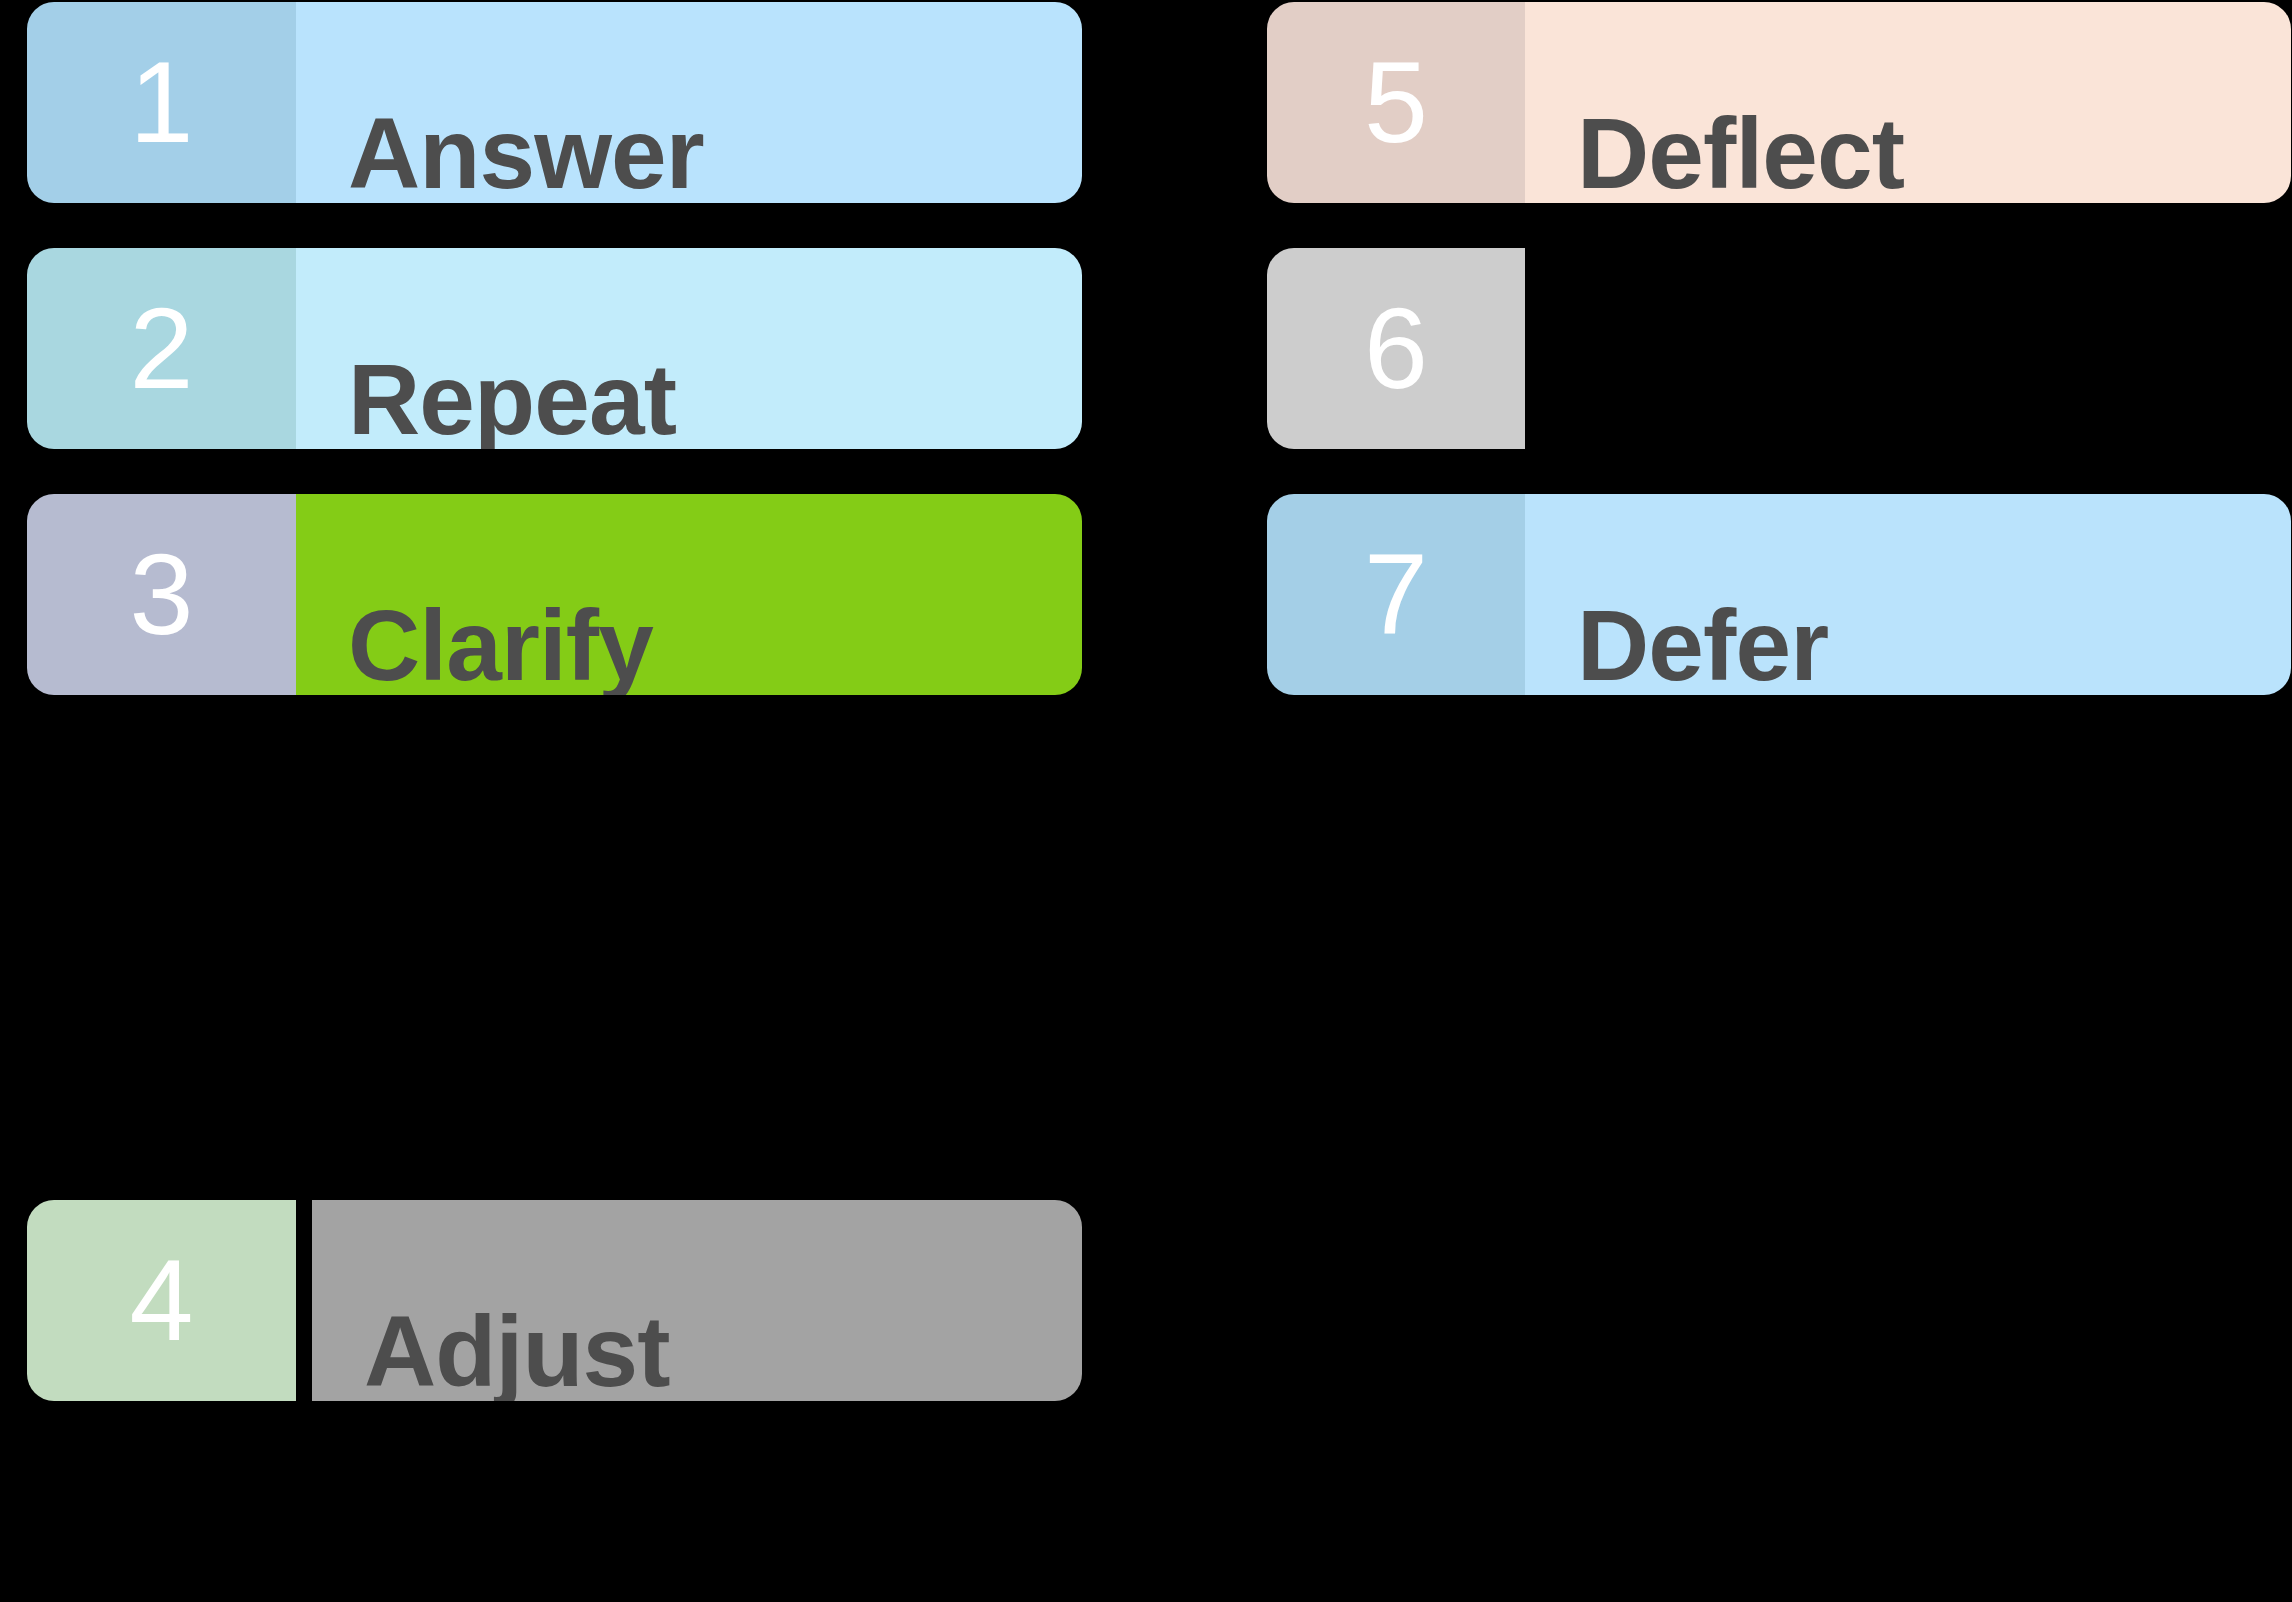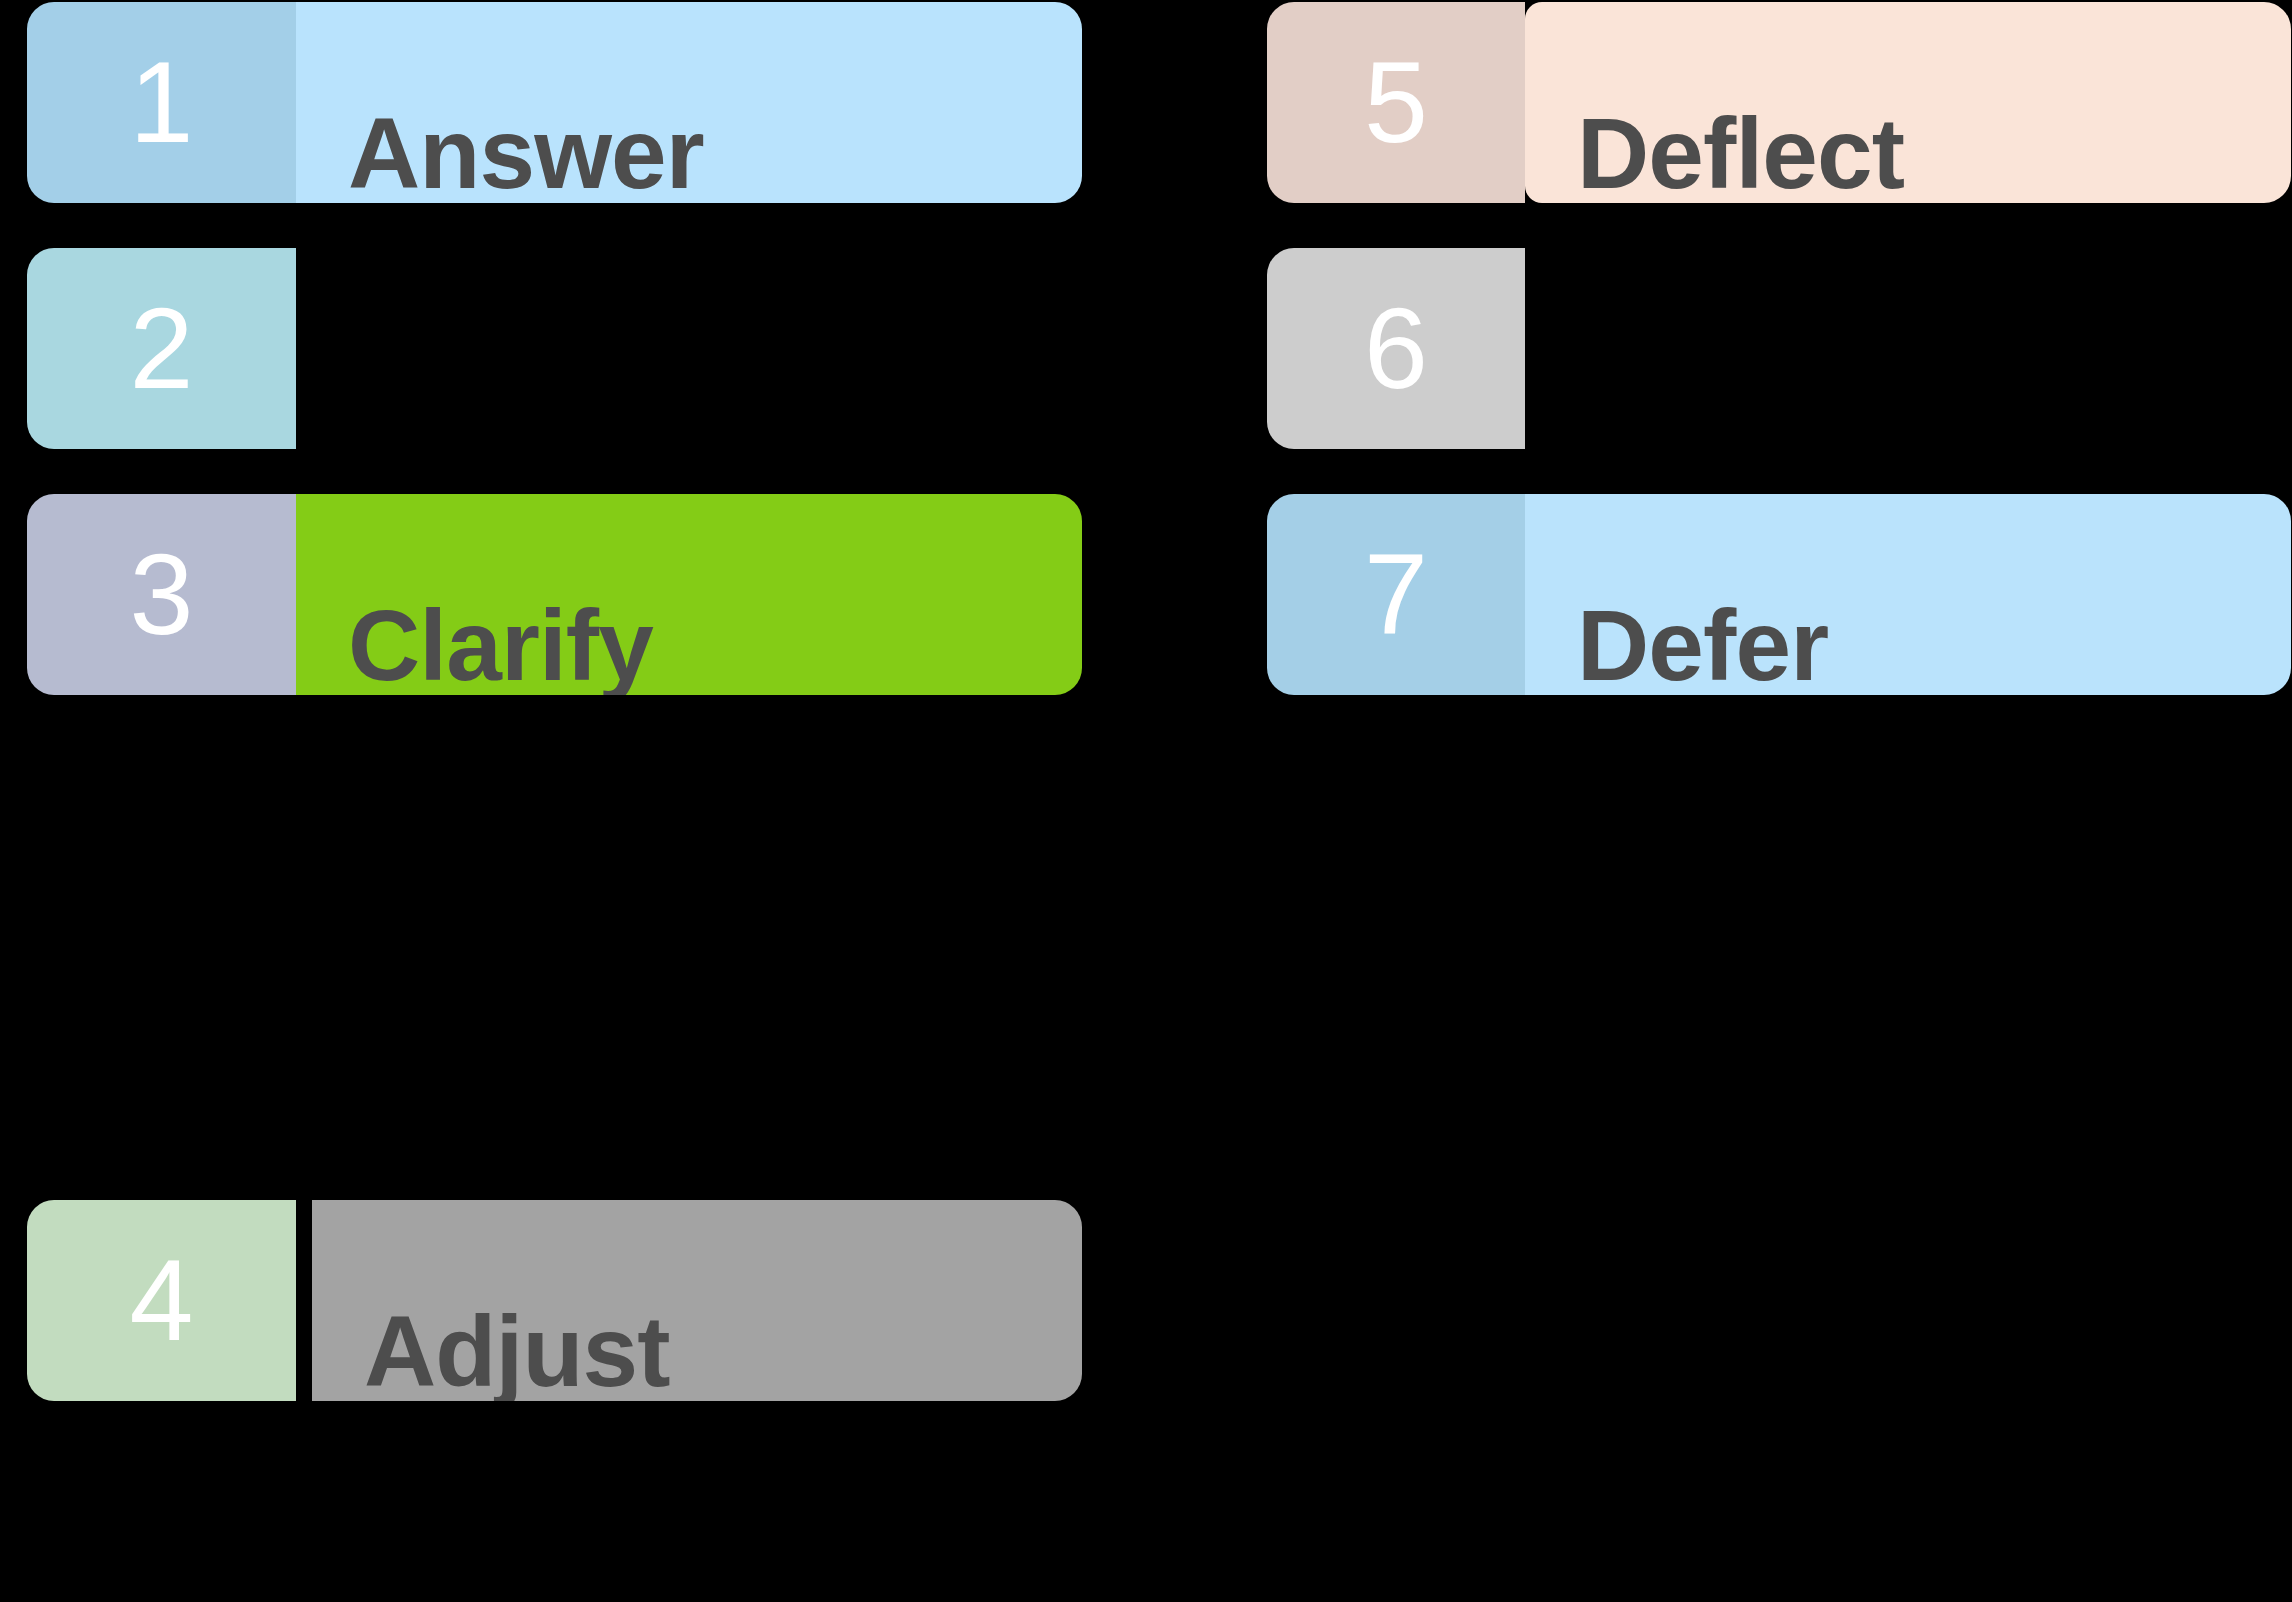--- a/index.html
+++ b/index.html
@@ -86,20 +86,23 @@
     </div>
     <div class="card-body" style="background: rgb(185, 227, 253);">
       <span class="card-label" style="color: rgb(77, 77, 77);">Answer</span>
     </div>
   </div>
 
   <div class="card col-left lrow2">
     <div class="card-num-panel" style="background: rgb(169, 215, 224); width: 269px;">
       <span class="card-num" style="color: rgb(255, 255, 255);">2</span>
     </div>
+    <div class="card-body" style="background: rgb(194, 236, 251);">
+      <span class="card-label" style="color: rgb(77, 77, 77);">Repeat</span>
+    </div>
   </div>
 
   <div class="card col-left lrow3">
     <div class="card-num-panel" style="background: rgb(182, 187, 208); width: 269px;">
       <span class="card-num" style="color: rgb(255, 255, 255);">3</span>
     </div>
     <div class="card-body" style="background: #84cc16;">
       <span class="card-label" style="color: rgb(77, 77, 77);">Clarify</span>
     </div>
   </div>
@@ -110,21 +113,21 @@
     </div>
     <div class="card-body" style="background: #a3a3a3; margin-left: 16px;">
       <span class="card-label" style="color: rgb(77, 77, 77);">Adjust</span>
     </div>
   </div>
 
   <div class="card col-right row1">
     <div class="card-num-panel" style="background: rgb(226, 206, 198); width: 258px;">
       <span class="card-num" style="color: rgb(255, 255, 255);">5</span>
     </div>
-    <div class="card-body" style="background: rgb(250, 228, 216); border-radius: 17px;">
+    <div class="card-body" style="background: rgb(250, 228, 216);">
       <span class="card-label" style="color: rgb(77, 77, 77);">Deflect</span>
     </div>
   </div>
 
   <div class="card col-right row2">
     <div class="card-num-panel" style="background: rgb(205, 205, 205); width: 258px;">
       <span class="card-num" style="color: rgb(255, 255, 255);">6</span>
     </div>
   </div>
 

